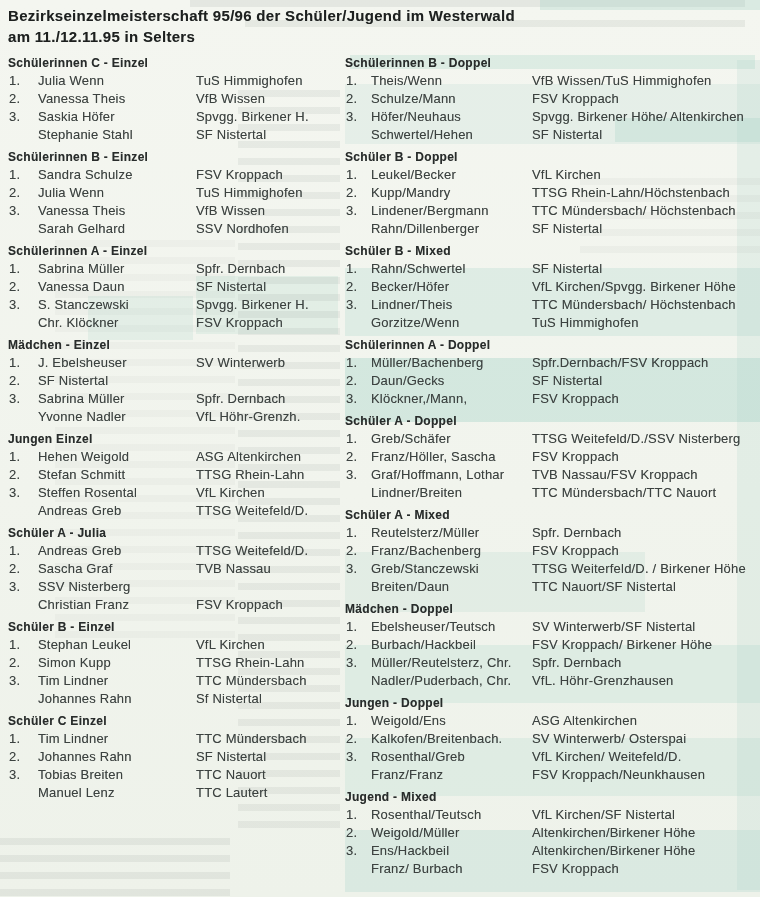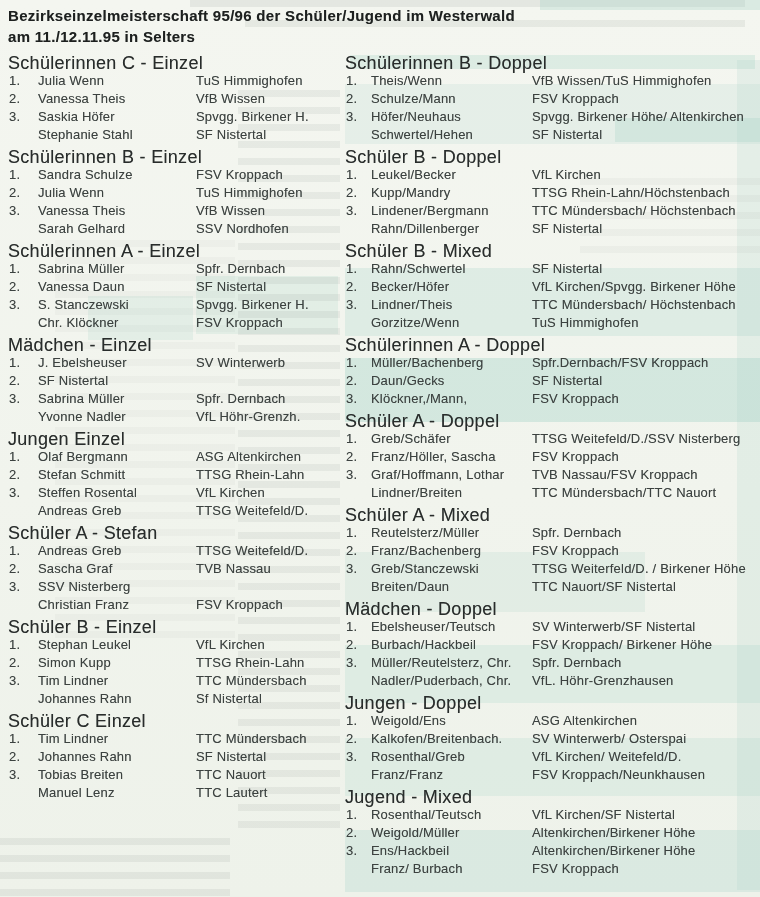--- a/index.html
+++ b/index.html
@@ -26,21 +26,21 @@
   .title{
     padding:5px 10px 0 8px;
     font-size:15px;font-weight:bold;line-height:21px;
     letter-spacing:0.3px;color:var(--title-color,#1d201f);
   }
   .cols{display:flex;margin-top:8px;padding:0 8px;}
   .col-left{width:337px;flex:none;}
   .col-right{flex:1;min-width:0;}
   section{margin:0 0 5px 0;}
   h2{
-    margin:0;font-size:18px;line-height:17px;font-weight:normal;
+    margin:0;font-size:12px;line-height:17px;font-weight:bold;
     letter-spacing:0.3px;color:#282c2b;white-space:nowrap;
   }
   .row{display:grid;font-size:13px;line-height:18px;letter-spacing:0.2px;}
   .col-left .row{grid-template-columns:30px 158px 1fr;}
   .col-right .row{grid-template-columns:26px 161px 1fr;}
   .row span{white-space:nowrap;overflow:visible;}
   .row .rank{padding-left:1px;}
   .content{text-shadow:0 0 0.5px rgba(70,78,75,0.45);}
 </style>
 </head>
@@ -164,41 +164,41 @@
             <div class="row">
               <span class="rank"></span>
               <span class="name">Yvonne Nadler</span>
               <span class="club">VfL Höhr-Grenzh.</span>
             </div>
           </section>
           <section>
             <h2>Jungen Einzel</h2>
             <div class="row">
               <span class="rank">1.</span>
-              <span class="name">Olaf Bergmann</span>
+              <span class="name">Hehen Weigold</span>
               <span class="club">ASG Altenkirchen</span>
             </div>
             <div class="row">
               <span class="rank">2.</span>
               <span class="name">Stefan Schmitt</span>
               <span class="club">TTSG Rhein-Lahn</span>
             </div>
             <div class="row">
               <span class="rank">3.</span>
               <span class="name">Steffen Rosental</span>
               <span class="club">VfL Kirchen</span>
             </div>
             <div class="row">
               <span class="rank"></span>
               <span class="name">Andreas Greb</span>
               <span class="club">TTSG Weitefeld/D.</span>
             </div>
           </section>
           <section>
-            <h2>Schüler A - Stefan</h2>
+            <h2>Schüler A - Julia</h2>
             <div class="row">
               <span class="rank">1.</span>
               <span class="name">Andreas Greb</span>
               <span class="club">TTSG Weitefeld/D.</span>
             </div>
             <div class="row">
               <span class="rank">2.</span>
               <span class="name">Sascha Graf</span>
               <span class="club">TVB Nassau</span>
             </div>

